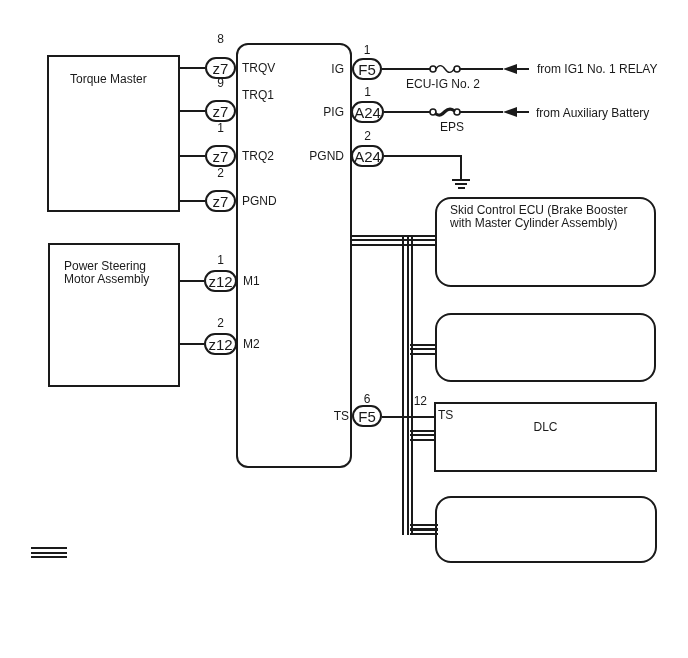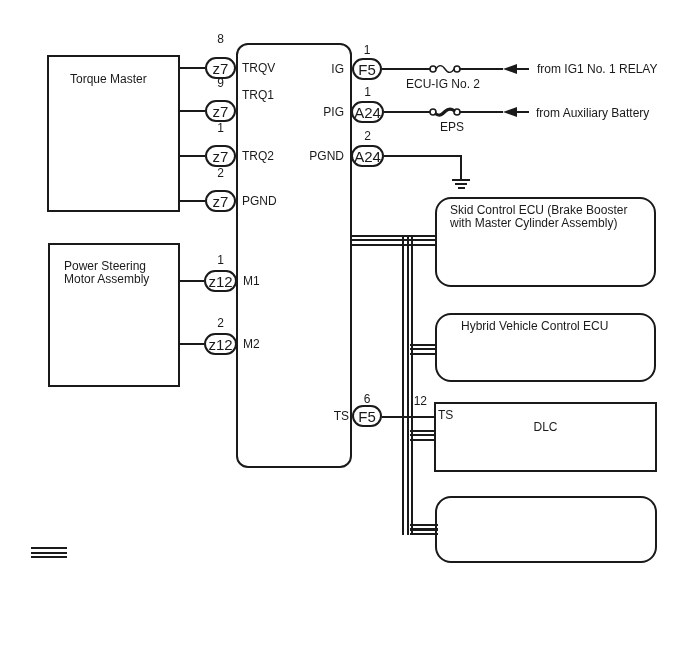--- a/index.html
+++ b/index.html
@@ -35,21 +35,20 @@
 
   <div class="box" style="left:48px;top:243px;width:132px;height:144px;"></div>
   <div class="lbl" style="left:64px;top:260px;width:106px;">Power Steering Motor Assembly</div>
 
   <div class="box r12" style="left:236px;top:43px;width:116px;height:425px;"></div>
 
   <div class="box r16" style="left:435px;top:197px;width:221px;height:90px;"></div>
   <div class="lbl" style="left:450px;top:204px;width:186px;">Skid Control ECU (Brake Booster with Master Cylinder Assembly)</div>
 
   <div class="box r16" style="left:435px;top:313px;width:221px;height:69px;"></div>
-  <div class="lbl" style="left:461px;top:320px;width:190px;">Hybrid Vehicle Control ECU</div>
 
   <div class="box" style="left:434px;top:402px;width:223px;height:70px;"></div>
   <div class="lbl ctr" style="left:434px;top:421px;width:223px;">DLC</div>
   <div class="lbl" style="left:438px;top:409px;">TS</div>
   <div class="pnum rgt" style="left:404px;top:395px;width:23px;">12</div>
 
   <div class="box r16" style="left:435px;top:496px;width:222px;height:67px;"></div>
 
   <div class="can-h" style="left:352px;top:235px;width:84px;"></div>
   <div class="can-v" style="left:402px;top:235px;height:300px;"></div>

